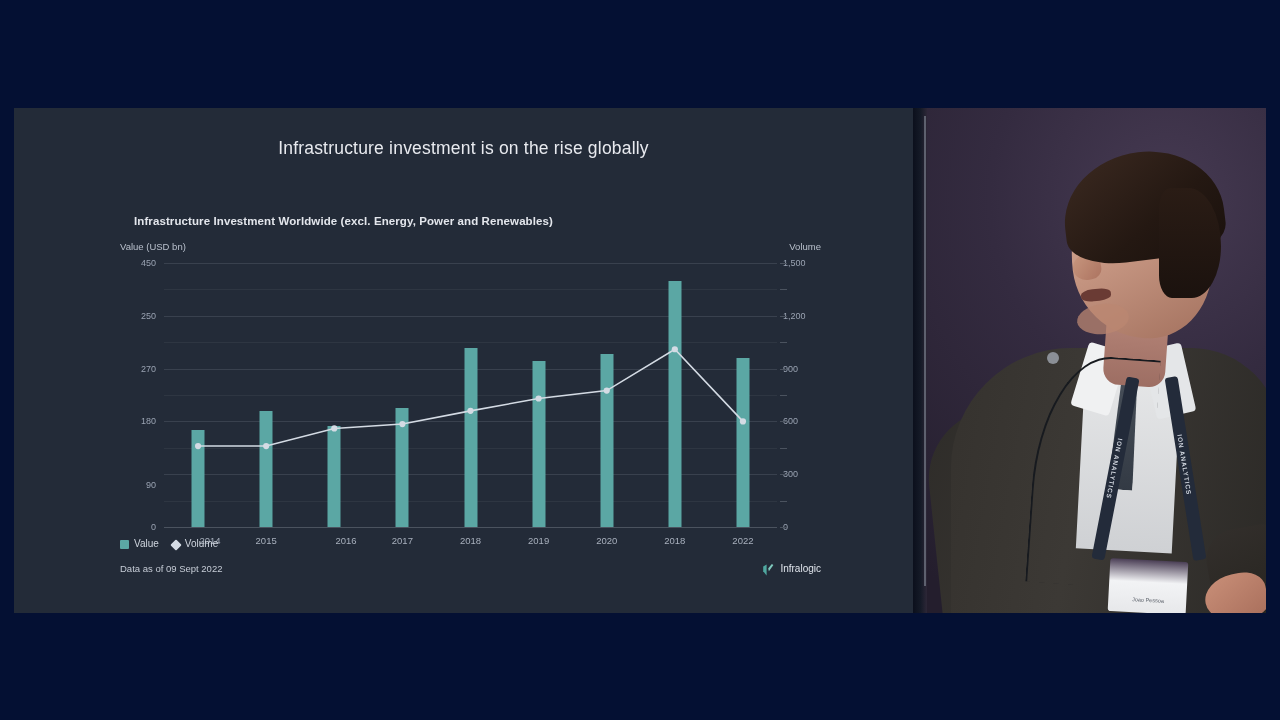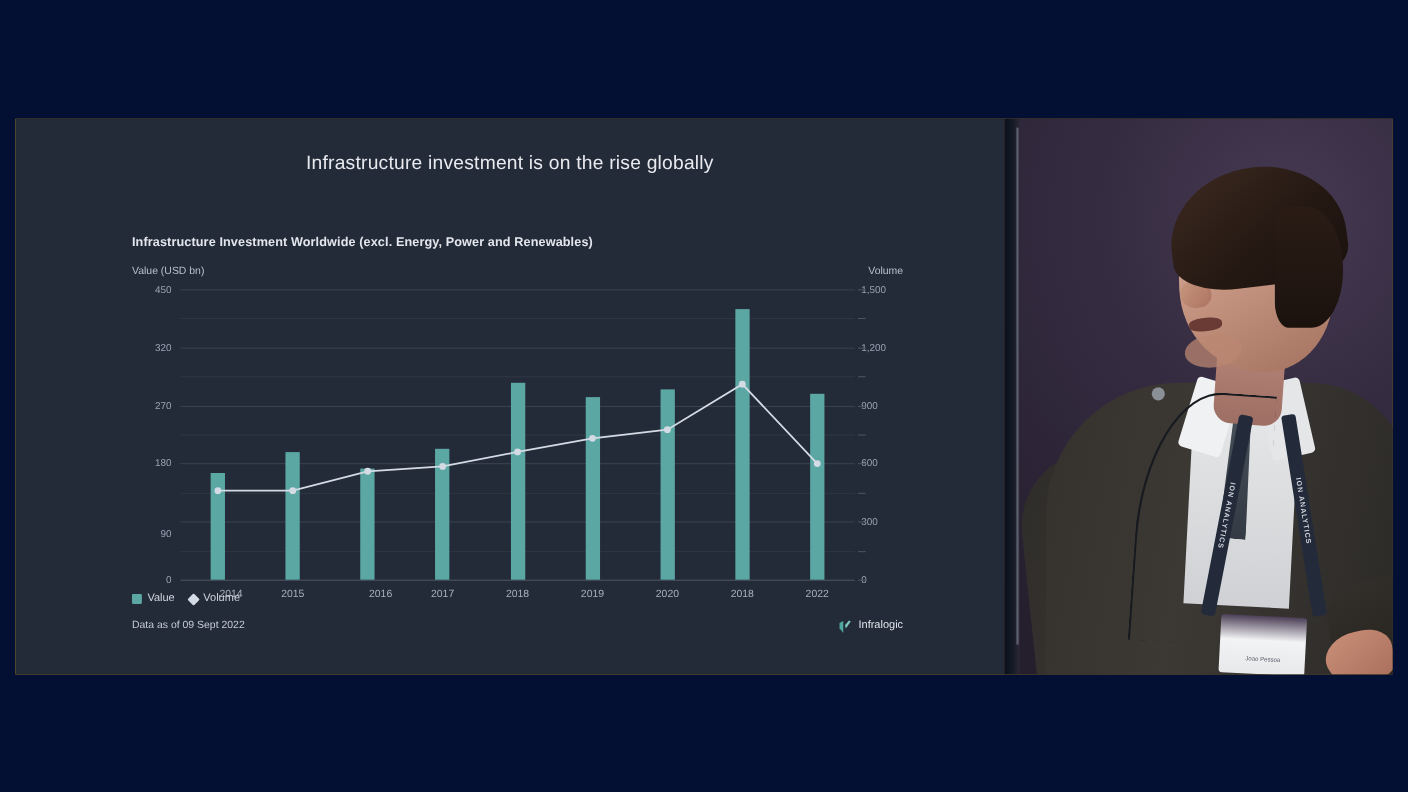--- a/index.html
+++ b/index.html
@@ -8,35 +8,35 @@
     width: 1280px; height: 720px; overflow: hidden;
     background: #041033;
     font-family: "Liberation Sans", sans-serif;
   }
   #stage { position: relative; width: 1280px; height: 720px; background: #041033; }
 
   
   #frame {
     position: absolute; left: 14px; top: 108px;
     width: 1252px; height: 505px;
-    display: flex; background: #eab308;
+    display: flex; background: #22c55e;
   }
 
   
   #slide {
     position: relative; width: 899px; height: 505px;
     background: #232b38; overflow: hidden;
   }
   #slide-title {
     position: absolute; left: 0; top: 30px; width: 899px;
     text-align: center; font-size: 17.5px; color: #e8eaef;
     letter-spacing: .2px; font-weight: 400;
   }
   #chart-heading {
-    position: absolute; left: 106px; top: 107px;
+    position: absolute; left: 120px; top: 107px;
     font-size: 11.5px; font-weight: bold; color: #e3e6ec; letter-spacing: .1px;
   }
   #axis-left-title {
     position: absolute; left: 106px; top: 133px;
     font-size: 9.5px; color: #b9c0cc;
   }
   #axis-right-title {
     position: absolute; right: 92px; top: 133px;
     font-size: 9.5px; color: #b9c0cc;
   }
@@ -242,21 +242,21 @@
           <div class="gridline" style="top: 105.6px;"></div>
           <div class="gridline minor" style="top: 79.2px;"></div>
           <div class="gridline" style="top: 52.8px;"></div>
           <div class="gridline minor" style="top: 26.4px;"></div>
           <div class="gridline" style="top: 0px;"></div>
           <div class="baseline" style="top: 264px;"></div>
           <div class="ytick left" style="top: 264px;">0</div>
           <div class="ytick left" style="top: 222px;">90</div>
           <div class="ytick left" style="top: 158.4px;">180</div>
           <div class="ytick left" style="top: 105.6px;">270</div>
-          <div class="ytick left" style="top: 52.8px;">320</div>
+          <div class="ytick left" style="top: 52.8px;">250</div>
           <div class="ytick left" style="top: 0px;">450</div>
           <div class="ytick right" style="top: 264px;">0</div>
           <div class="ytick right" style="top: 211.2px;">300</div>
           <div class="ytick right" style="top: 158.4px;">600</div>
           <div class="ytick right" style="top: 105.6px;">900</div>
           <div class="ytick right" style="top: 52.8px;">1,200</div>
           <div class="ytick right" style="top: 0px;">1,500</div>
           <div class="tickmark" style="top: 264px; left: 616px;"></div>
           <div class="tickmark" style="top: 237.6px; left: 616px;"></div>
           <div class="tickmark" style="top: 211.2px; left: 616px;"></div>

